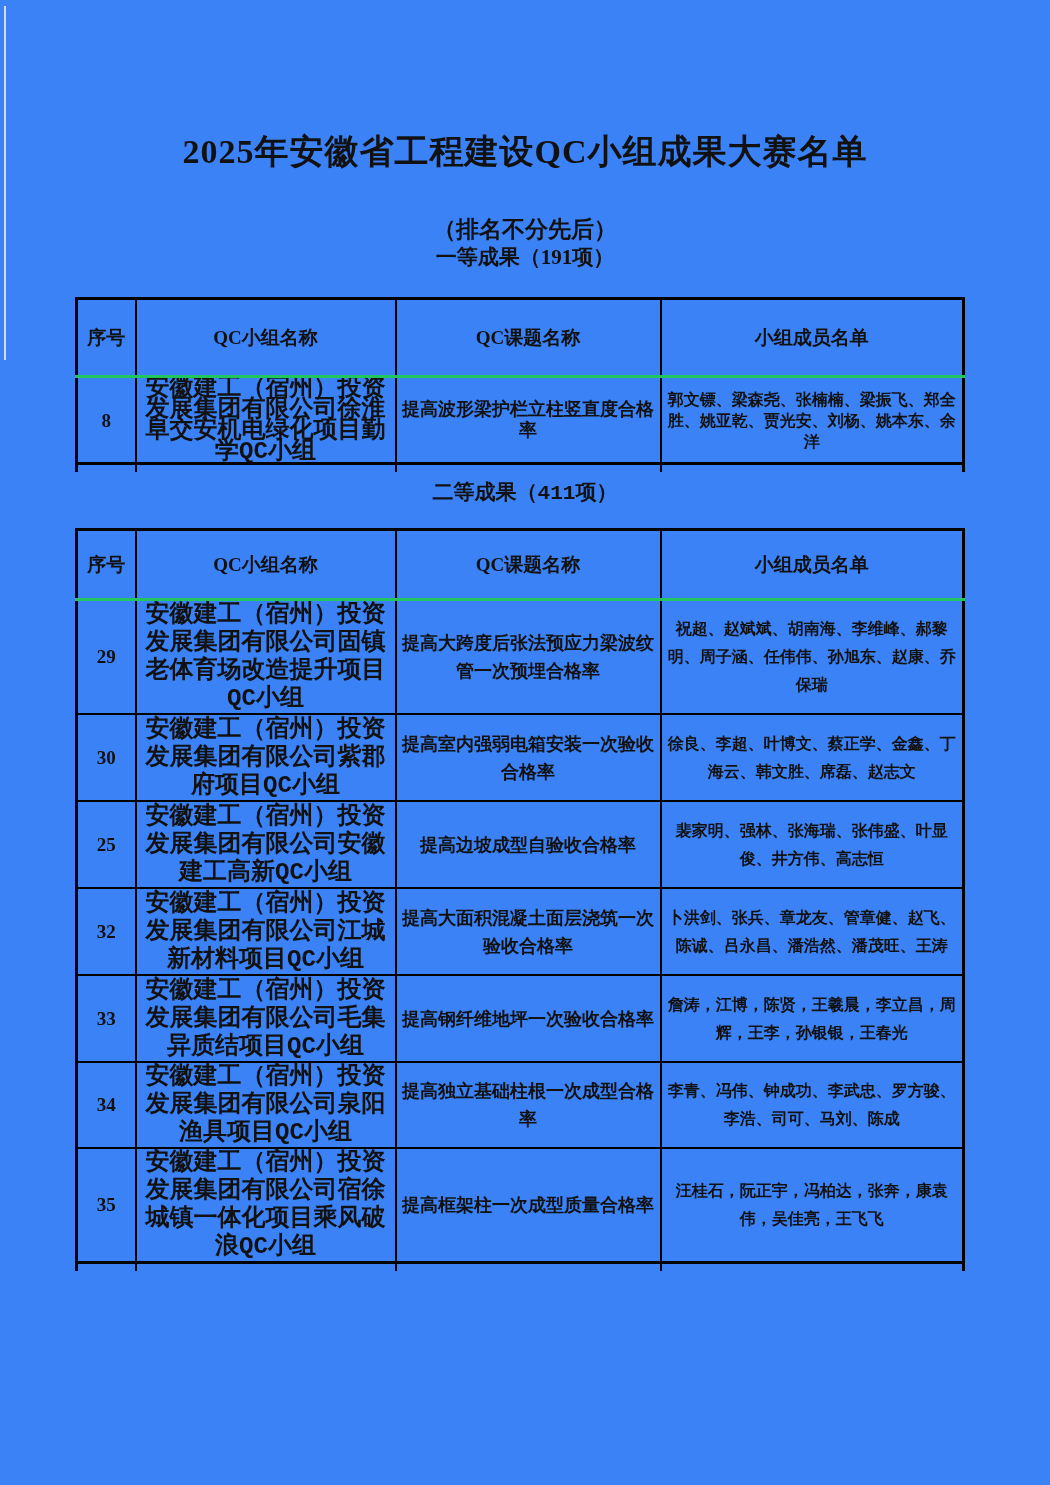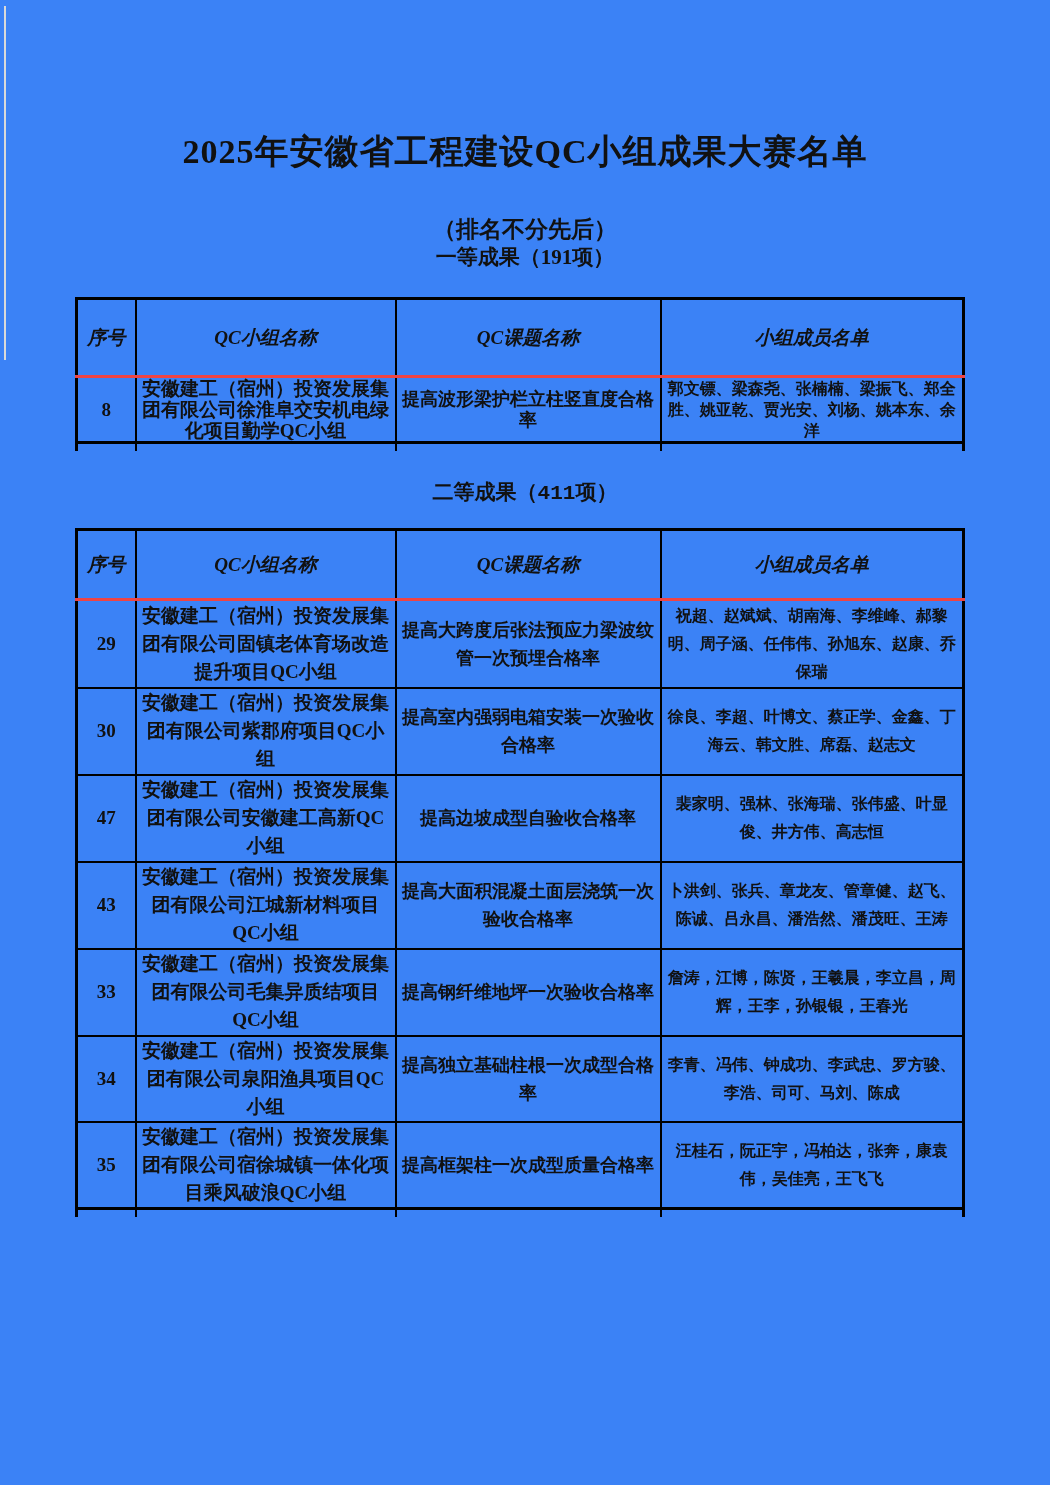--- a/index.html
+++ b/index.html
@@ -39,23 +39,23 @@
   #table-1{top:297px;}
   #table-2{top:528px;}
   table.qc th, table.qc td{
     border:2px solid #000;
     text-align:center;vertical-align:middle;
     padding:0 3px;
     overflow:hidden;
     font-weight:bold;
   }
   table.qc th{font-size:19px;}
-  tr.head th{border-bottom:3px solid #ef4444;font-style:italic;}
+  tr.head th{border-bottom:3px solid #22c55e;}
   td.no{font-weight:normal;font-size:19px;}
-  td.group{font-size:19px;}
+  td.group{font-size:24px;font-family:Liberation Mono, monospace;}
   td.topic{font-size:18px;}
   td.members{font-size:16px;}
   #table-1 td{line-height:21px;}
   #table-2 td{line-height:28px;}
   tr.lastrow td{border-bottom:3px solid #000;}
   tr.sliver td{border-bottom:0;height:7px;padding:0;}
 </style>
 </head>
 <body>
 
@@ -119,27 +119,27 @@
       <td class="topic">提高大跨度后张法预应力梁波纹管一次预埋合格率</td>
       <td class="members">祝超、赵斌斌、胡南海、李维峰、郝黎明、周子涵、任伟伟、孙旭东、赵康、乔保瑞</td>
     </tr>
     <tr style="height:87px">
       <td class="no">30</td>
       <td class="group">安徽建工（宿州）投资发展集团有限公司紫郡府项目QC小组</td>
       <td class="topic">提高室内强弱电箱安装一次验收合格率</td>
       <td class="members">徐良、李超、叶博文、蔡正学、金鑫、丁海云、韩文胜、席磊、赵志文</td>
     </tr>
     <tr style="height:87px">
-      <td class="no">47</td>
+      <td class="no">25</td>
       <td class="group">安徽建工（宿州）投资发展集团有限公司安徽建工高新QC小组</td>
       <td class="topic">提高边坡成型自验收合格率</td>
       <td class="members">裴家明、强林、张海瑞、张伟盛、叶显俊、井方伟、高志恒</td>
     </tr>
     <tr style="height:87px">
-      <td class="no">43</td>
+      <td class="no">32</td>
       <td class="group">安徽建工（宿州）投资发展集团有限公司江城新材料项目QC小组</td>
       <td class="topic">提高大面积混凝土面层浇筑一次验收合格率</td>
       <td class="members">卜洪剑、张兵、章龙友、管章健、赵飞、陈诚、吕永昌、潘浩然、潘茂旺、王涛</td>
     </tr>
     <tr style="height:87px">
       <td class="no">33</td>
       <td class="group">安徽建工（宿州）投资发展集团有限公司毛集异质结项目QC小组</td>
       <td class="topic">提高钢纤维地坪一次验收合格率</td>
       <td class="members">詹涛，江博，陈贤，王羲晨，李立昌，周辉，王李，孙银银，王春光</td>
     </tr>

